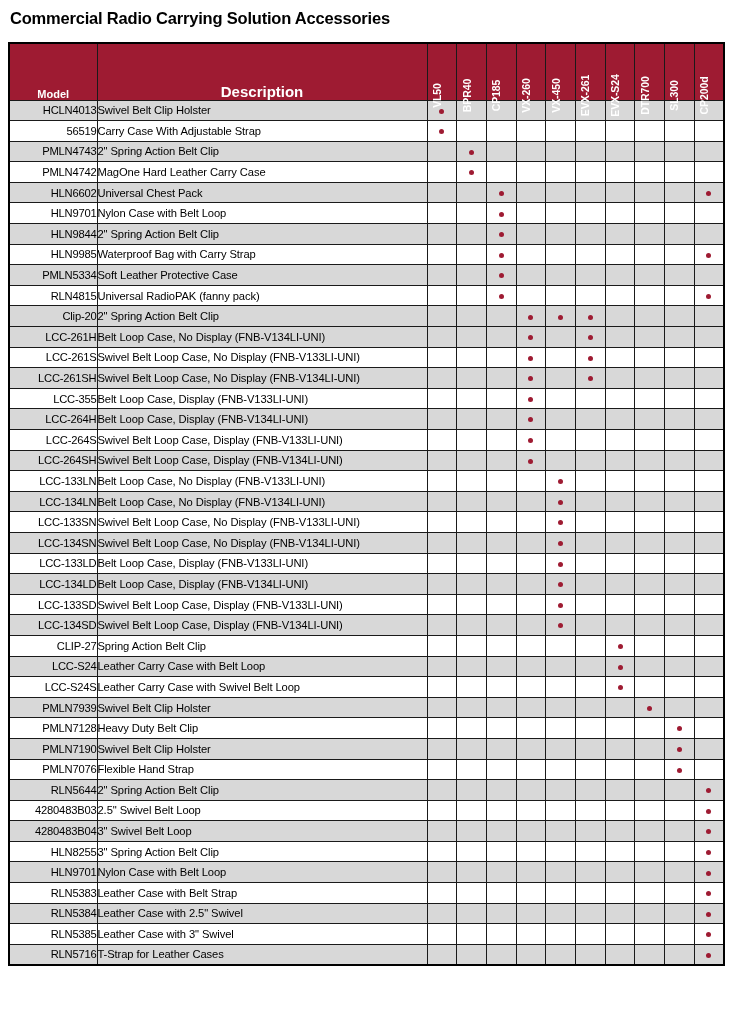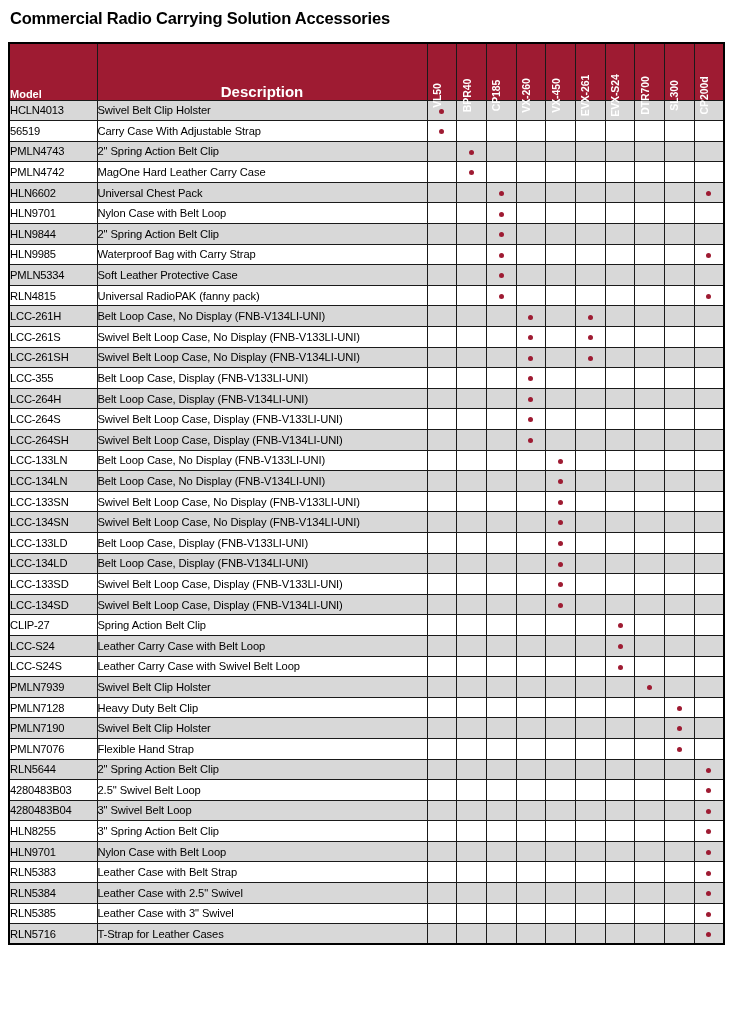--- a/index.html
+++ b/index.html
@@ -46,21 +46,21 @@
   
   thead th {
     background: #9e1b32;
     color: #ffffff;
     height: 57px;
     vertical-align: bottom;
     border-color: #000000;
   }
   th.col-model {
     width: 88px;
-    text-align: left;
+    text-align: center;
     font-size: 11px;
     font-weight: bold;
     padding-bottom: 6px;
   }
   th.col-desc {
     width: 330px;
     text-align: center;
     font-size: 15px;
     font-weight: bold;
     padding-bottom: 6px;
@@ -85,20 +85,21 @@
   
   tbody tr { height: 20.6px; }
   tbody tr.shaded td { background: #d8d8d8; }
   tbody tr.plain td { background: #ffffff; }
   td.model {
     font-size: 11.2px;
     color: #000000;
     padding-left: 4px;
     white-space: nowrap;
     letter-spacing: -0.2px;
+    text-align: right;
   }
   td.desc {
     font-size: 11.2px;
     color: #000000;
     padding-left: 4px;
     white-space: nowrap;
     letter-spacing: -0.1px;
   }
   td.mark {
     text-align: center;
@@ -293,20 +294,34 @@
           <td class="mark"><span class="dot"></span></td>
           <td class="mark"></td>
           <td class="mark"></td>
           <td class="mark"></td>
           <td class="mark"></td>
           <td class="mark"></td>
           <td class="mark"></td>
           <td class="mark"><span class="dot"></span></td>
         </tr>
         <tr class="shaded">
+          <td class="model">Clip-20</td>
+          <td class="desc">2" Spring Action Belt Clip</td>
+          <td class="mark"></td>
+          <td class="mark"></td>
+          <td class="mark"></td>
+          <td class="mark"><span class="dot"></span></td>
+          <td class="mark"><span class="dot"></span></td>
+          <td class="mark"><span class="dot"></span></td>
+          <td class="mark"></td>
+          <td class="mark"></td>
+          <td class="mark"></td>
+          <td class="mark"></td>
+        </tr>
+        <tr class="shaded">
           <td class="model">LCC-261H</td>
           <td class="desc">Belt Loop Case, No Display (FNB-V134LI-UNI)</td>
           <td class="mark"></td>
           <td class="mark"></td>
           <td class="mark"></td>
           <td class="mark"><span class="dot"></span></td>
           <td class="mark"></td>
           <td class="mark"><span class="dot"></span></td>
           <td class="mark"></td>
           <td class="mark"></td>

